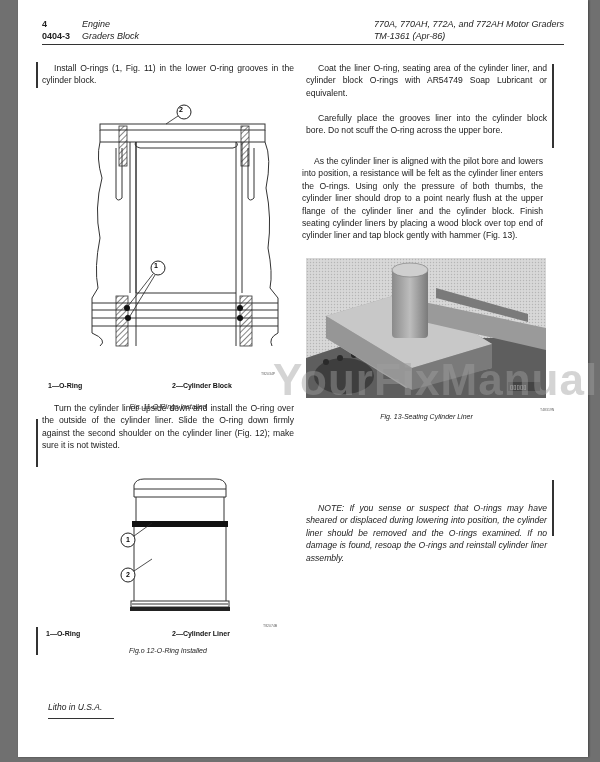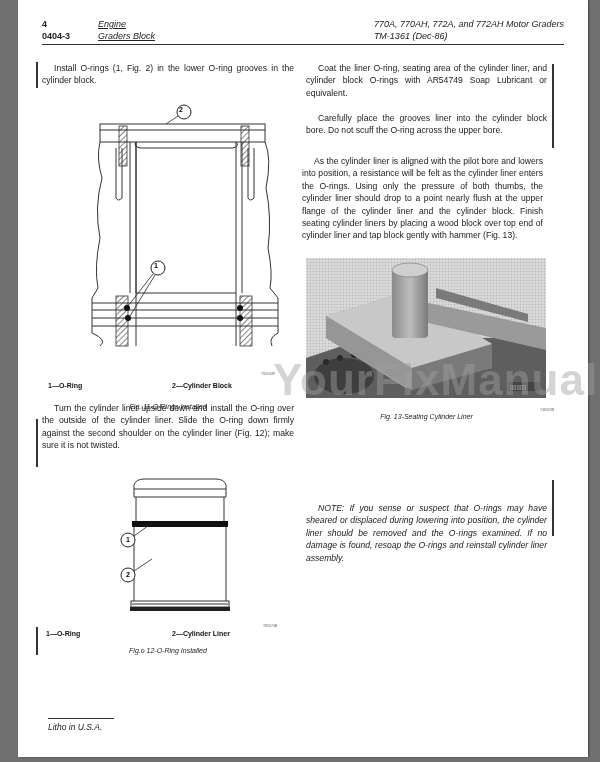--- a/index.html
+++ b/index.html
@@ -9,39 +9,39 @@
     font-family: "Liberation Sans", sans-serif;
     position: relative;
   }
   .page {
     position: absolute; left: 18px; top: 0; width: 570px; height: 757px;
     background: #ffffff;
     box-shadow: 1px 0 2px rgba(0,0,0,0.4);
   }
   .hdr { position: absolute; top: 18px; font-size: 9px; line-height: 12px; color: #222; }
   .hdr-left-num { left: 24px; font-weight: bold; }
-  .hdr-left-title { left: 80px; font-style: italic; text-decoration: underline; }
+  .hdr-left-title { left: 64px; font-style: italic; }
   .hdr-right { right: 24px; text-align: left; font-style: italic; }
   .hdr-rule { position: absolute; left: 24px; right: 24px; top: 44px; height: 1px; background: #333; }
 
   .para { position: absolute; font-size: 8.6px; line-height: 12.4px; color: #1a1a1a; text-align: justify; }
   .para .indent { display: inline-block; width: 12px; }
   .para.italic { font-style: italic; margin-top: 24px; }
   .changebar { position: absolute; width: 1.5px; background: #333; }
 
   .caption { position: absolute; font-size: 7px; font-style: italic; color: #222; text-align: center; }
   .legend { position: absolute; font-size: 7px; font-weight: bold; color: #111; }
   .figid { position: absolute; font-size: 3.5px; color: #666; }
 
   .photo {
     position: absolute; left: 288px; top: 258px; width: 240px; height: 140px;
     background: #cfcfcf; overflow: hidden;
   }
   .footer-rule { position: absolute; left: 30px; top: 718px; width: 66px; height: 1px; background: #333; }
-  .footer { position: absolute; left: 30px; top: 722px; font-size: 8.5px; font-style: italic; color: #222; }
+  .footer { position: absolute; left: 30px; top: 702px; font-size: 8.5px; font-style: italic; color: #222; }
   .watermark {
     position: absolute; left: 255px; top: 355px;
     font-size: 44px; font-weight: bold; color: rgba(160,160,160,0.45);
     letter-spacing: 1px; white-space: nowrap; pointer-events: none;
   }
 </style>
 </head>
 <body>
 
 <div class="page">
@@ -49,27 +49,27 @@
   <div class="hdr hdr-left-num">
     <div>4</div>
     <div>0404-3</div>
   </div>
   <div class="hdr hdr-left-title">
     <div>Engine</div>
     <div>Graders Block</div>
   </div>
   <div class="hdr hdr-right">
     <div>770A, 770AH, 772A, and 772AH Motor Graders</div>
-    <div>TM-1361   (Dec-86)</div>
+    <div>TM-1361   (Apr-86)</div>
   </div>
   <div class="hdr-rule"></div>
 
   <div class="changebar" style="left:18px; top:62px; height:26px;"></div>
   <div class="para" style="left:24px; top:62px; width:252px;">
-    <span class="indent"></span><span>Install O-rings (1, Fig. 2) in the lower O-ring grooves in the cylinder block.</span>
+    <span class="indent"></span><span>Install O-rings (1, Fig. 11) in the lower O-ring grooves in the cylinder block.</span>
   </div>
 
   <svg style="position:absolute; left:60px; top:98px;" width="220" height="250" viewBox="0 0 220 250">
     <defs>
       <pattern id="hatch" width="4" height="4" patternUnits="userSpaceOnUse" patternTransform="rotate(45)">
         <line x1="0" y1="0" x2="0" y2="4" stroke="#333" stroke-width="1.2"></line>
       </pattern>
     </defs>
     <g fill="none" stroke="#333" stroke-width="1">
 

